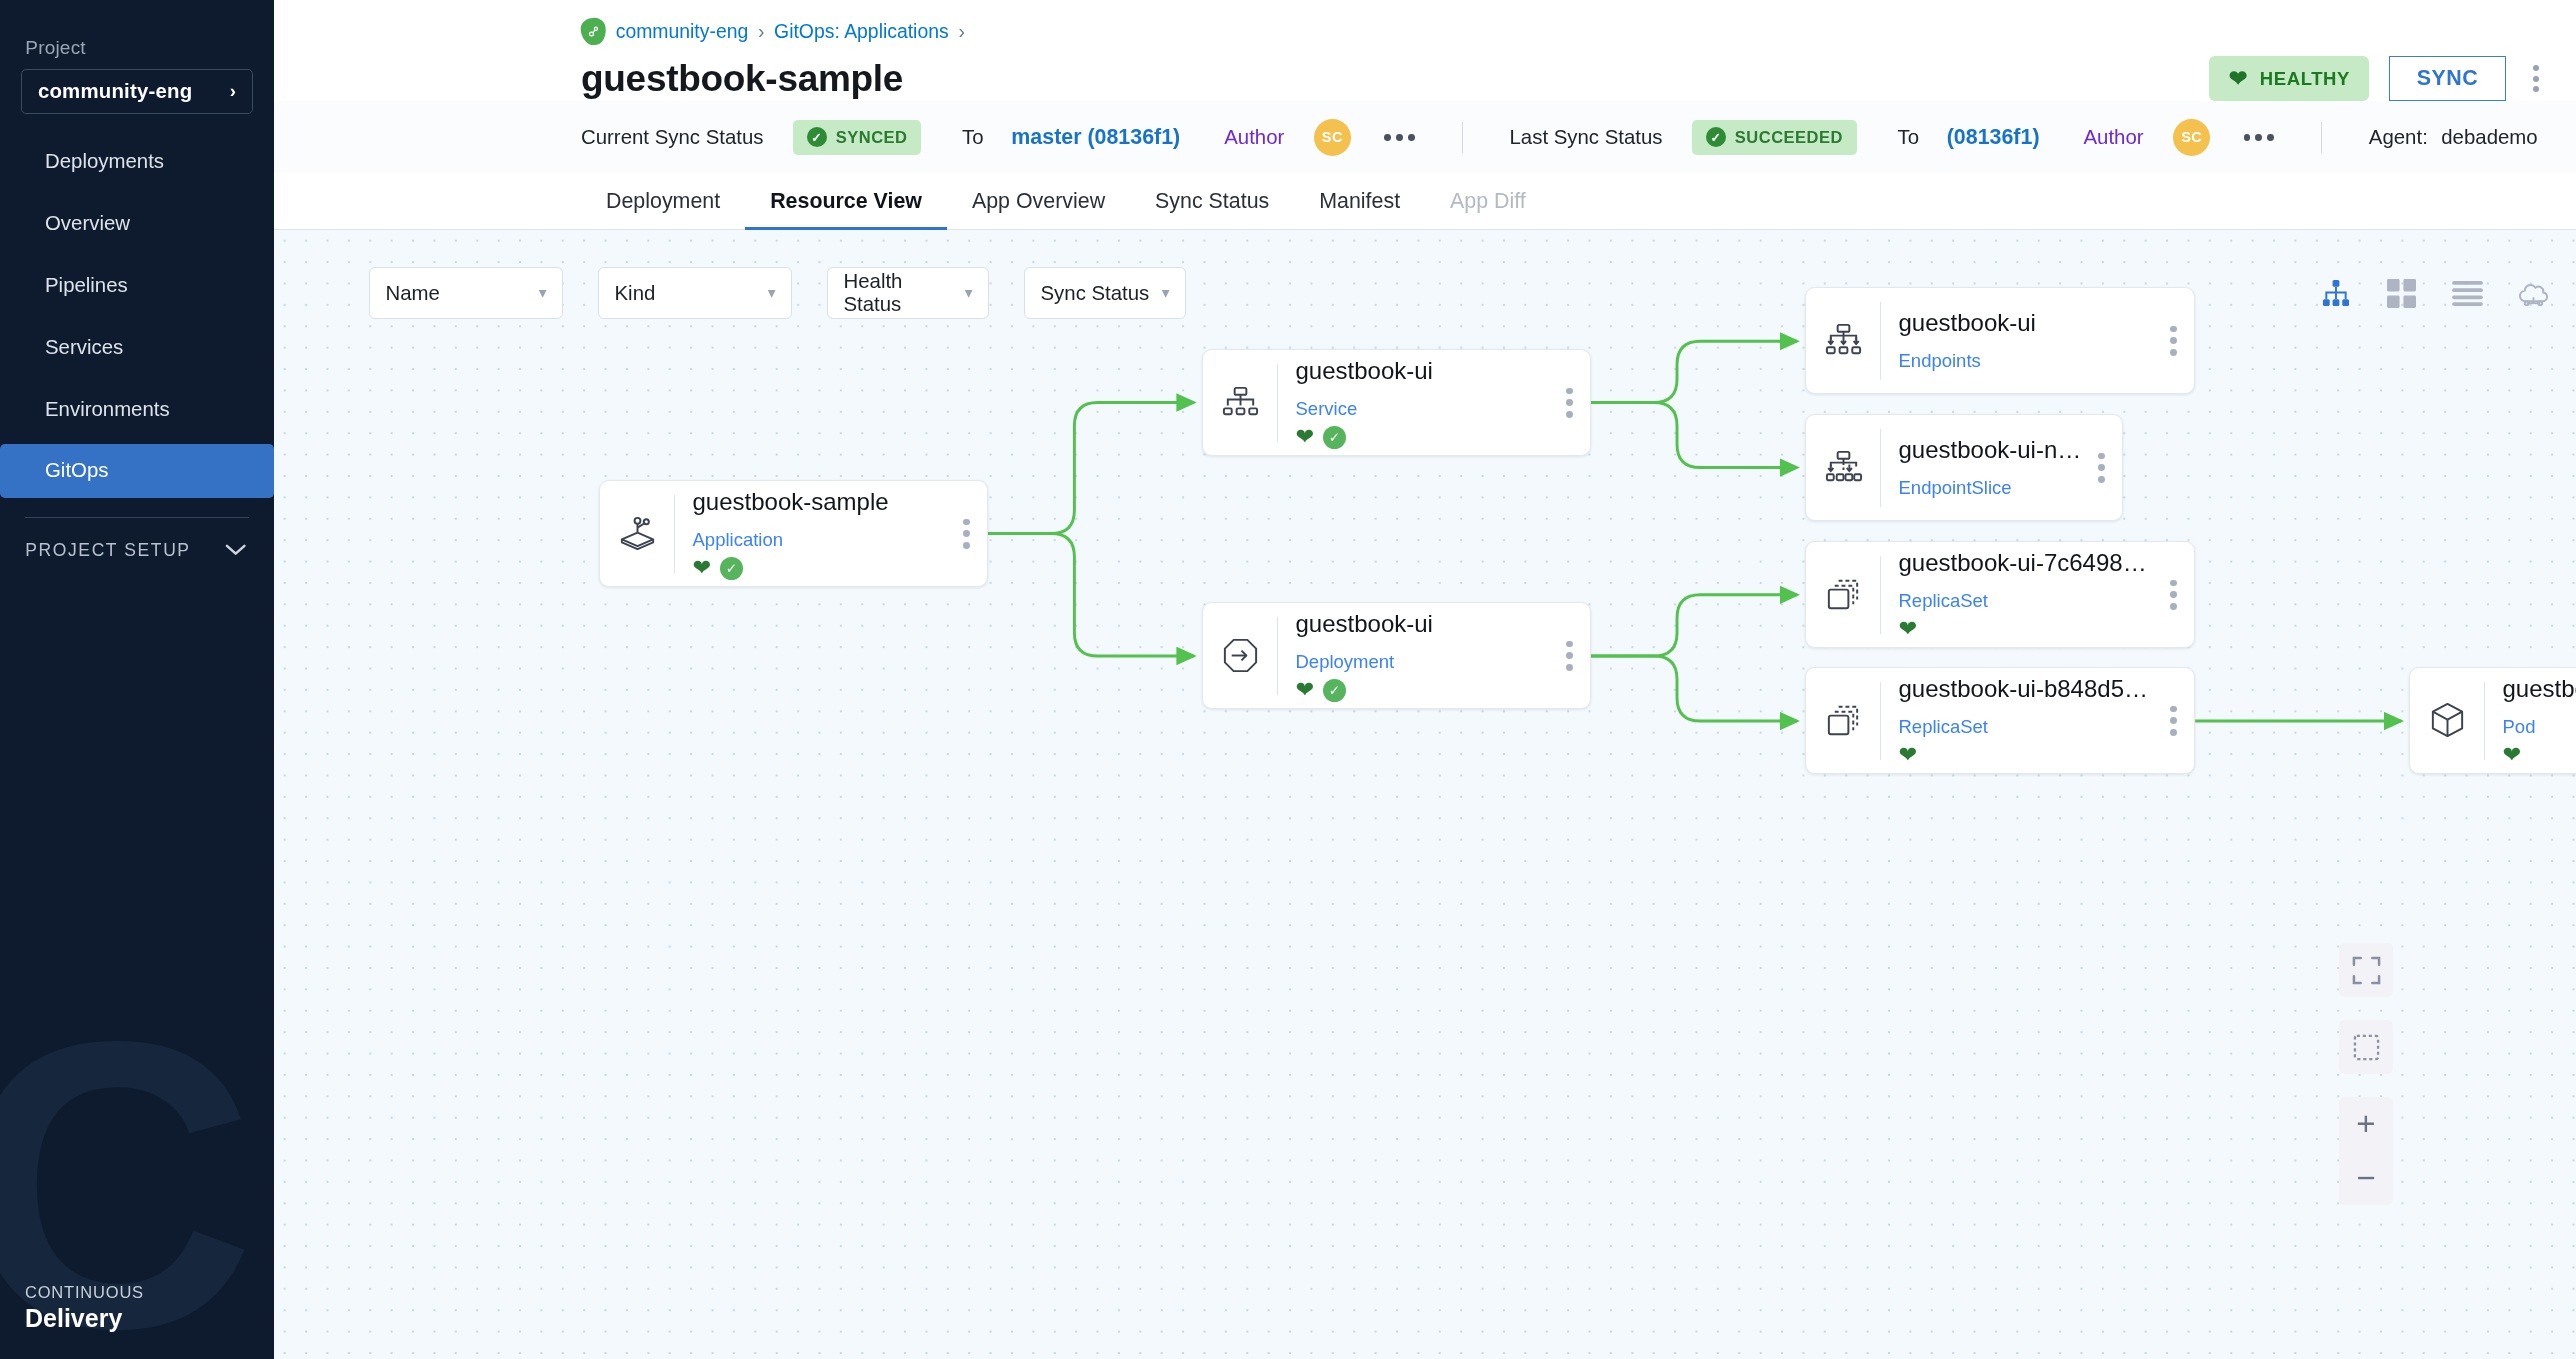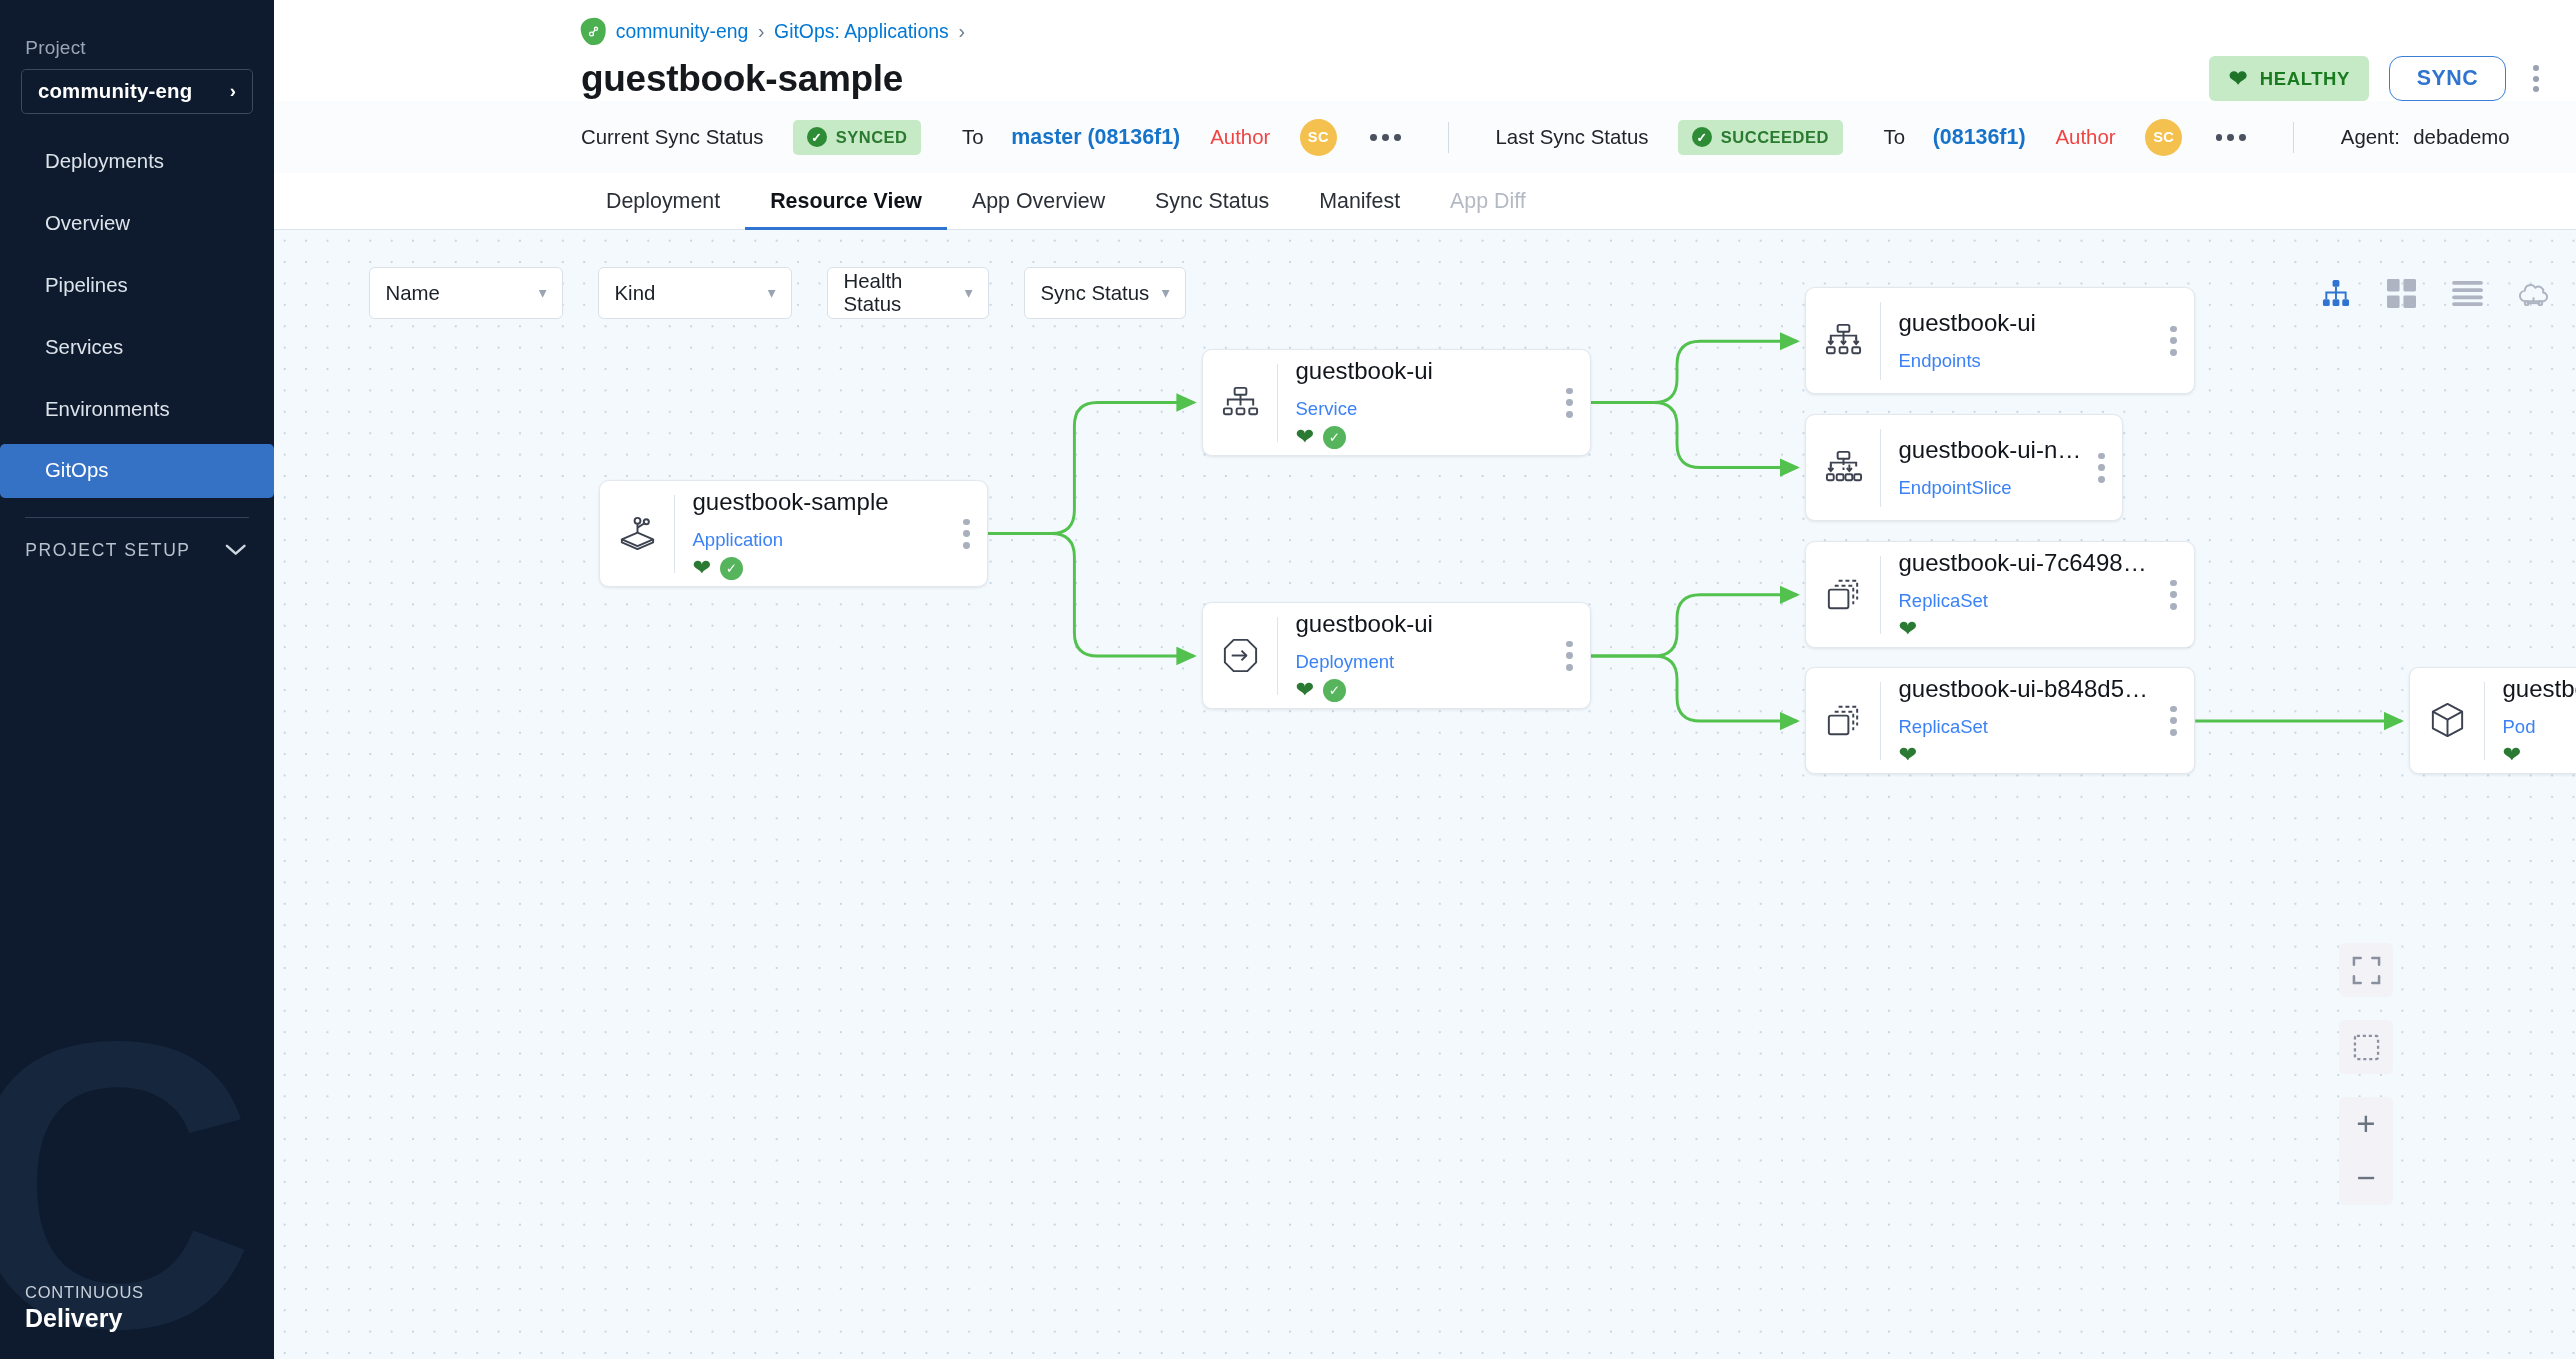--- a/index.html
+++ b/index.html
@@ -71,21 +71,21 @@
   .title-row { display: flex; align-items: center; justify-content: space-between; padding: 11.7px 29px 0 307px; }
   .page-title { font-size: 37px; font-weight: 700; color: #15181c; letter-spacing: -0.3px; }
   .title-actions { display: flex; align-items: center; gap: 19.4px; }
   .healthy-badge {
     background: #c6e9c6; color: #1a7a1f; border-radius: 5.8px; height: 45px;
     display: flex; align-items: center; gap: 11.7px; padding: 0 19.4px;
     font-size: 18.5px; font-weight: 700; letter-spacing: 0.6px;
   }
   .heart { color: #20742a; font-size: 22.3px; line-height: 1; }
   .sync-btn {
-    border: 1px solid #3a7fd5; color: #2f74d0; background: #fff; border-radius: 13px;
+    border: 1px solid #3a7fd5; color: #2f74d0; background: #fff; border-radius: 0;
     height: 45px; padding: 0 27px; font-size: 21.4px; font-weight: 700; letter-spacing: 0.5px;
     display: flex; align-items: center;
   }
   .kebab-v { display: flex; flex-direction: column; gap: 4.9px; padding: 3.9px 7.8px; }
   .kebab-v i { width: 5.8px; height: 5.8px; border-radius: 50%; background: #9aa2b1; display: block; }
 
   .status-row {
     display: flex; align-items: center; gap: 16px; padding: 17.5px 29px 17.5px 307px;
     background: #fbfcfe; font-size: 20.4px; color: #22272e;
   }
@@ -94,21 +94,21 @@
     background: #c6e9c6; color: #2a7a30; border-radius: 4.9px; height: 35px;
     display: inline-flex; align-items: center; gap: 8.7px; padding: 0 13.6px;
     font-size: 16.5px; font-weight: 700; letter-spacing: 0.5px; margin-left: 13.6px;
   }
   .chip-ic {
     width: 20.4px; height: 20.4px; border-radius: 50%; background: #2e8b36; color: #fff;
     display: inline-flex; align-items: center; justify-content: center; font-size: 12.6px;
   }
   .st-to { margin-left: 25px; color: #20252c; }
   .st-rev { margin-left: 11.7px; color: #1673c9; font-size: 21.4px; font-weight: 700; }
-  .st-author { margin-left: 14px; color: #ef4444; }
+  .st-author { margin-left: 28px; color: #6d28d9; }
   .avatar {
     width: 37px; height: 37px; border-radius: 50%; background: #f5c14e; color: #fff;
     display: inline-flex; align-items: center; justify-content: center;
     font-size: 14.6px; font-weight: 700; margin-left: 13.6px; letter-spacing: 0.4px;
   }
   .kebab-h { display: inline-flex; gap: 4.9px; margin-left: 17.5px; }
   .kebab-h i { width: 6.8px; height: 6.8px; border-radius: 50%; background: #4a5260; }
   .vsep { width: 1px; height: 31px; background: #d4dae2; margin: 0 31px; }
   .agent { color: #20252c; font-size: 20.4px; }
   .agent b { font-weight: 400; margin-left: 7.8px; }

